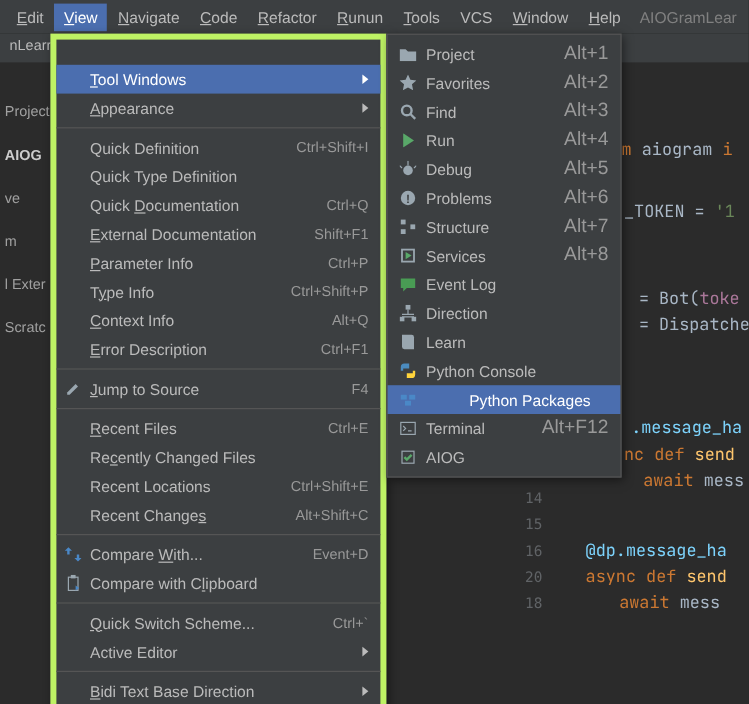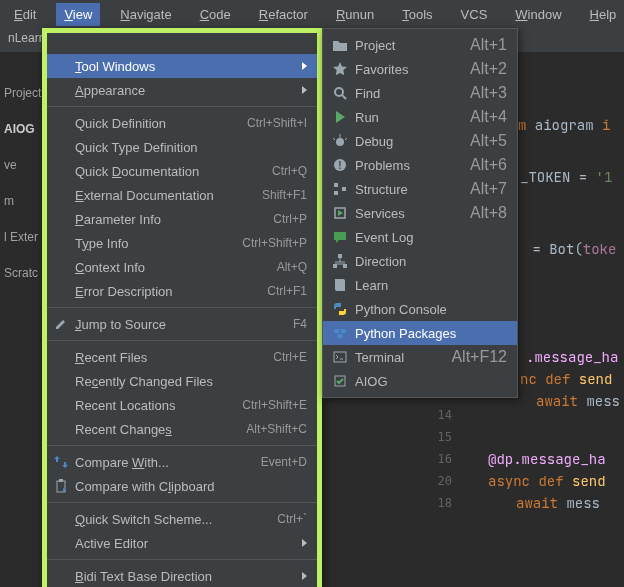--- a/index.html
+++ b/index.html
@@ -14,21 +14,21 @@
     position: relative;
   }
 
   
   .menubar {
     display: flex;
     align-items: center;
     background: #3c3f41;
     height: 28px;
     padding: 0 6px;
-    gap: 12px;
+    gap: 1px;
   }
   .menubar-item {
     padding: 4px 8px;
     color: #bbbbbb;
     cursor: pointer;
   }
   .menubar-item.active {
     background: #4b6eaf;
     color: #ffffff;
   }
@@ -78,21 +78,21 @@
     right: 0;
     left: 420px;
     font-family: "JetBrains Mono", Consolas, monospace;
     font-size: 14px;
     line-height: 22px;
     white-space: pre;
     color: #a9b7c6;
   }
   .kw { color: #cc7832; }
   .str { color: #6a8759; }
-  .dec { color: #f0abfc; }
+  .dec { color: #7dd3fc; }
   .fn { color: #ffc66d; }
   .gutter {
     position: absolute;
     top: 100px;
     left: 420px;
     width: 40px;
     color: #606366;
     font-family: Consolas, monospace;
     font-size: 12px;
     line-height: 22px;
@@ -159,20 +159,21 @@
   .sub-row {
     display: flex;
     align-items: center;
     height: 24px;
     padding: 0 10px 0 8px;
     color: #bbbbbb;
   }
   .sub-row.highlight {
     background: #4b6eaf;
     color: #ffffff;
+    gap: 36px;
   }
   .sub-row .subicon {
     width: 18px; height: 16px;
     display: flex; align-items: center; justify-content: center;
     margin-right: 6px;
     font-size: 12px;
   }
   .sub-row .label { flex: 1; }
   .sub-row .shortcut { color: #999999; font-size: 16px; }
 
@@ -212,20 +213,21 @@
     <div>14</div>
     <div>15</div>
     <div>16</div>
     <div>20</div>
     <div>18</div>
   </div>
 
   <div class="code-area" style="top:86px;left:518px"><span class="kw">m</span> aiogram <span class="kw">i</span></div>
   <div class="code-area" style="top:138px;left:520px">_TOKEN = <span class="str">'1</span></div>
   <div class="code-area" style="top:210px;left:524px"> = Bot(<span style="color:#aa7799">toke</span></div>
+  <div class="code-area" style="top:232px;left:524px"> = Dispatche</div>
   <div class="code-area" style="top:318px;left:526px"><span class="dec">.message_ha</span></div>
   <div class="code-area" style="top:340px;left:520px"><span class="kw">nc def </span><span class="fn">send</span></div>
   <div class="code-area" style="top:362px;left:536px"><span class="kw">await</span> mess</div>
   <div class="code-area" style="top:420px;left:488px"><span class="dec">@dp.message_ha</span></div>
   <div class="code-area" style="top:442px;left:488px"><span class="kw">async def </span><span class="fn">send</span></div>
   <div class="code-area" style="top:464px;left:516px"><span class="kw">await</span> mess</div>
 </div>
 
 <div class="menu" id="view-menu">
     <div class="menu-row highlight">

